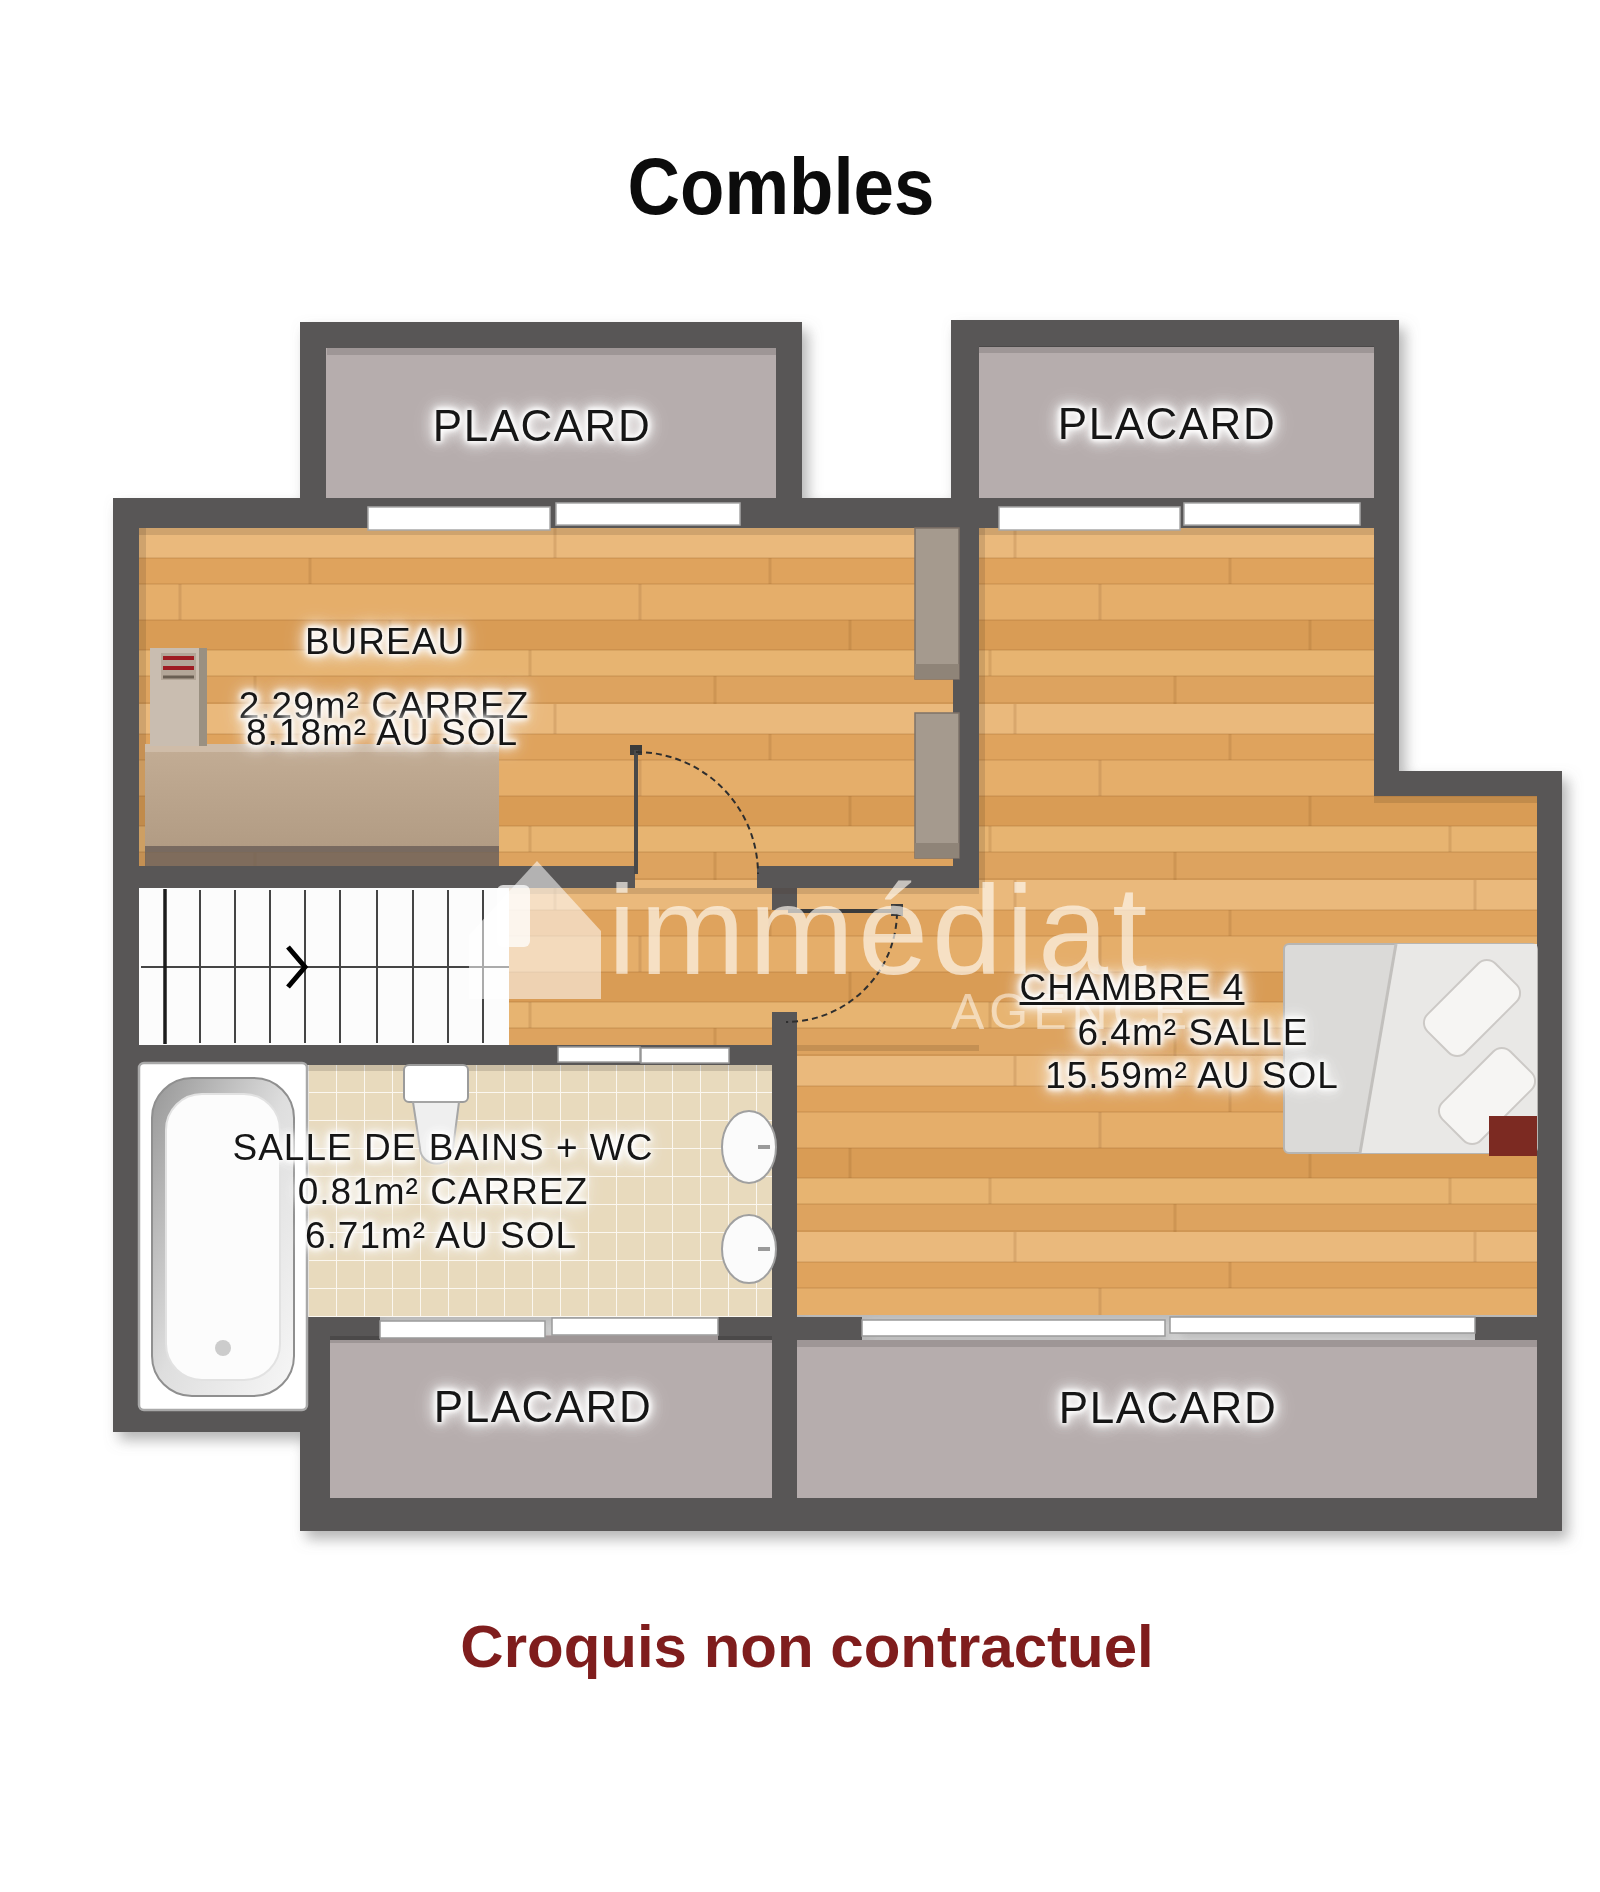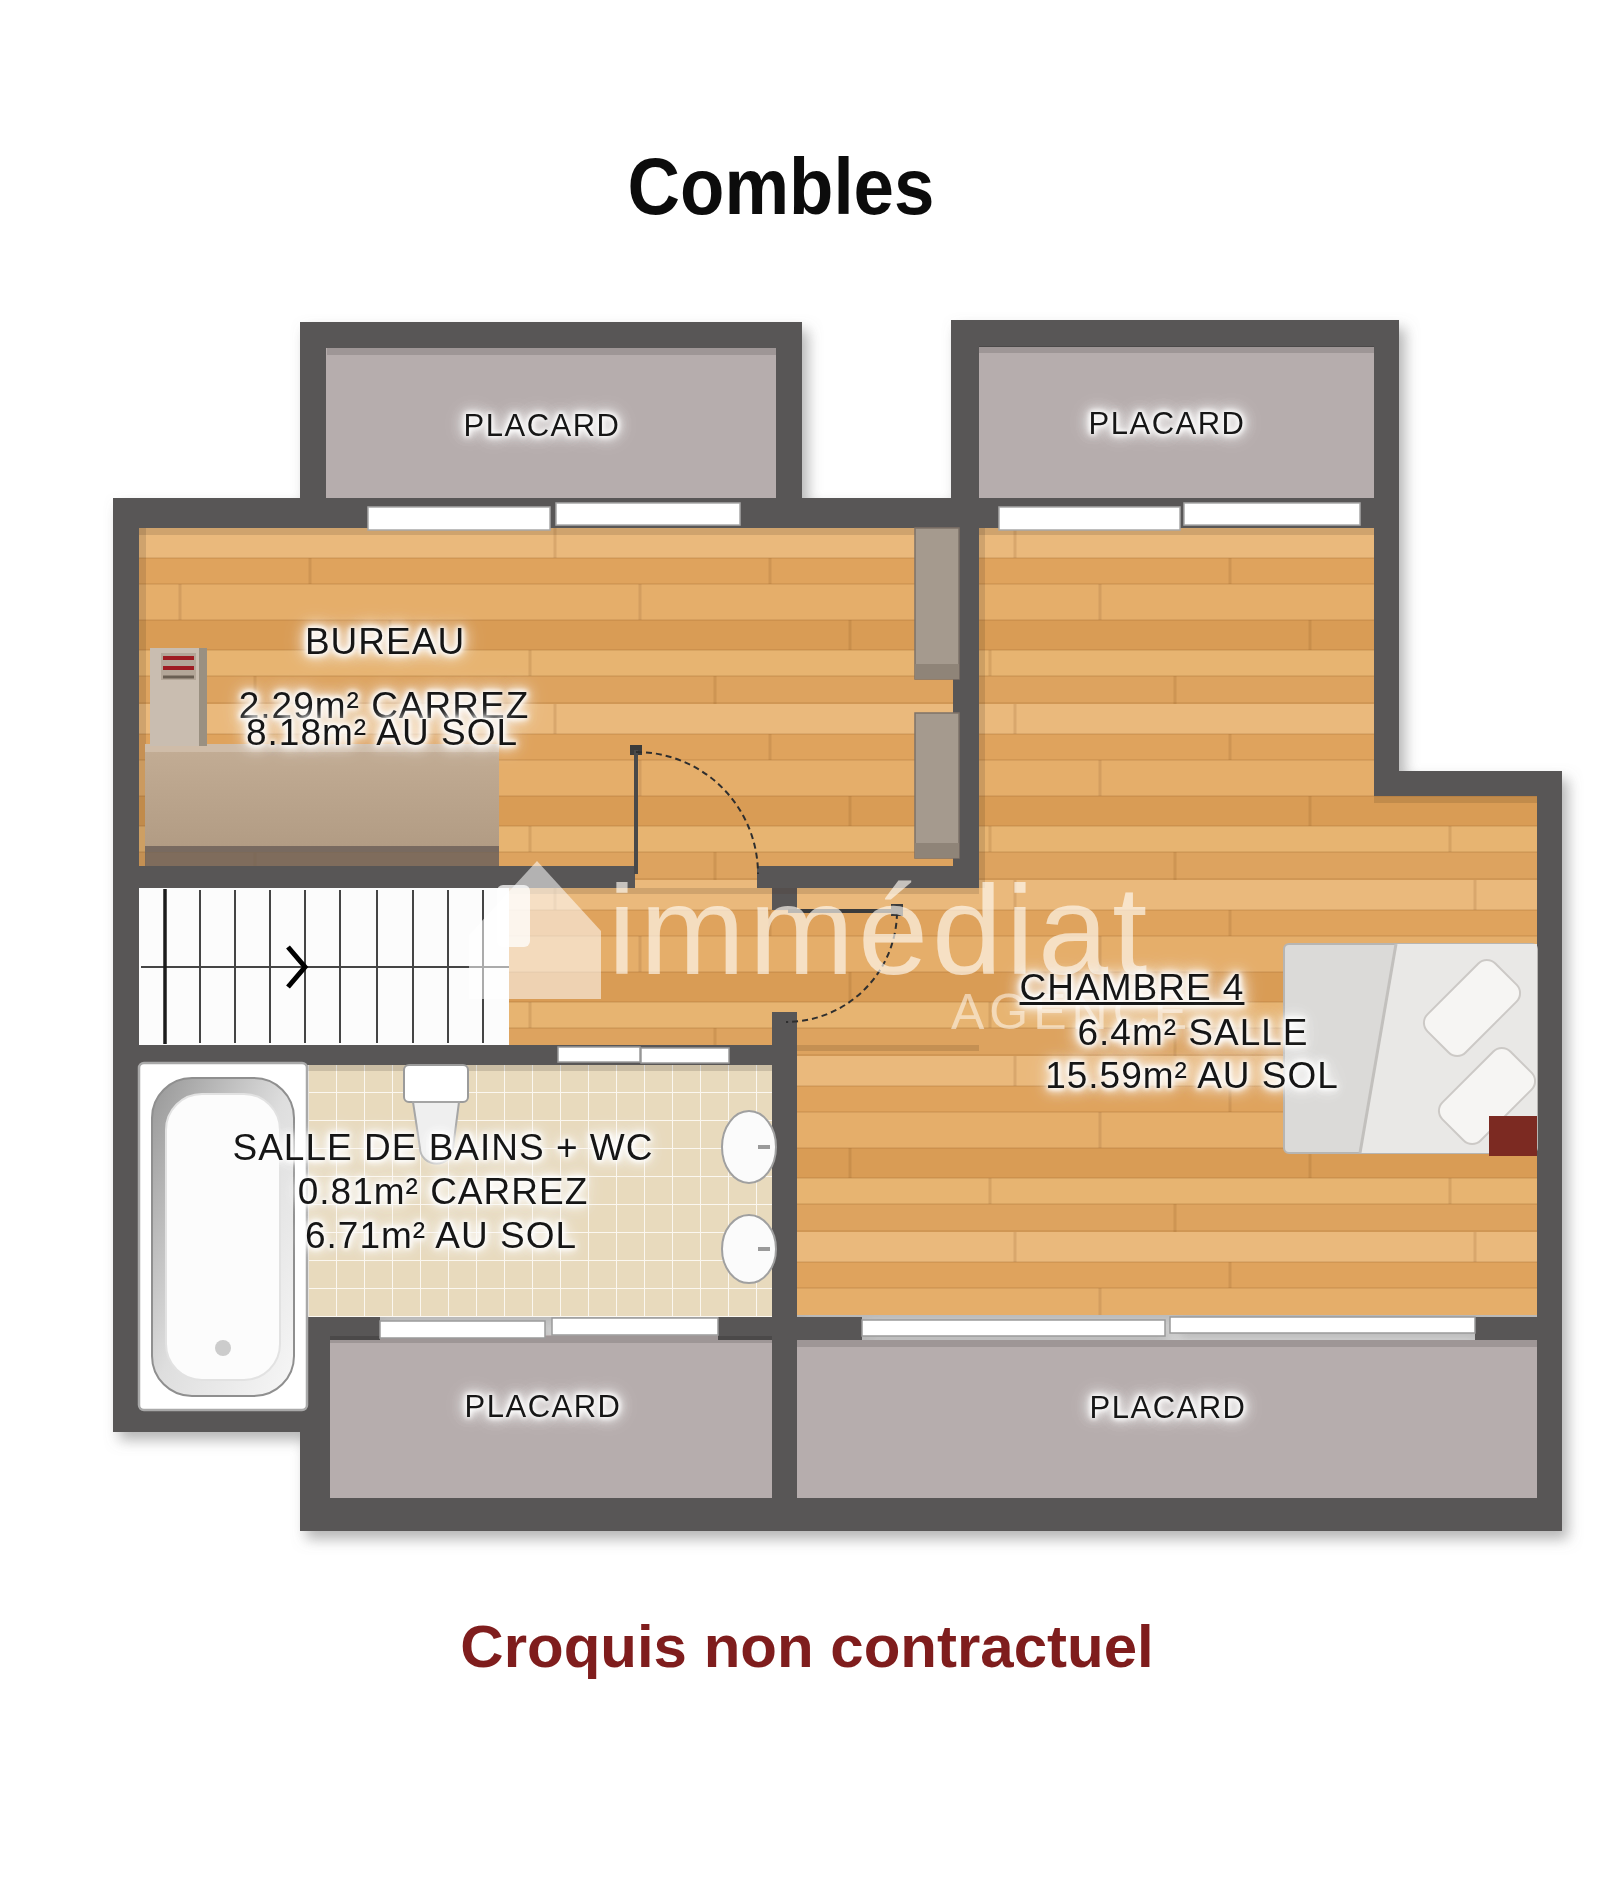--- a/index.html
+++ b/index.html
@@ -1,21 +1,21 @@
 <!DOCTYPE html>
 <html><head>
 <meta charset="utf-8">
 <style>
   html,body{margin:0;padding:0;}
   body{width:1600px;height:1892px;background:#fff;position:relative;overflow:hidden;
        font-family:"Liberation Sans", sans-serif;}
   .lbl{position:absolute;color:#161616;font-size:37px;line-height:40px;white-space:nowrap;
        transform:translateX(-50%);letter-spacing:1px;
        text-shadow:0 0 5px #fff,0 0 5px #fff,0 0 9px #fff,0 0 9px #fff,0 0 16px #fff,0 0 16px #fff,0 0 24px #fff;}
-  .plc{letter-spacing:1.5px;font-size:31px;}
+  .plc{letter-spacing:1.5px;font-size:44px;}
 </style>
 </head>
 <body>
 
 <div style="position:absolute;left:781px;top:147px;transform:translateX(-50%) scaleX(0.92);
      font-size:79px;line-height:79px;font-weight:bold;color:#0c0c0c;">Combles</div>
 
 <svg width="1600" height="1892" viewBox="0 0 1600 1892" style="position:absolute;left:0;top:0;filter:blur(0.6px);">
 <defs>
   <pattern id="wood" width="460" height="176" patternUnits="userSpaceOnUse">

